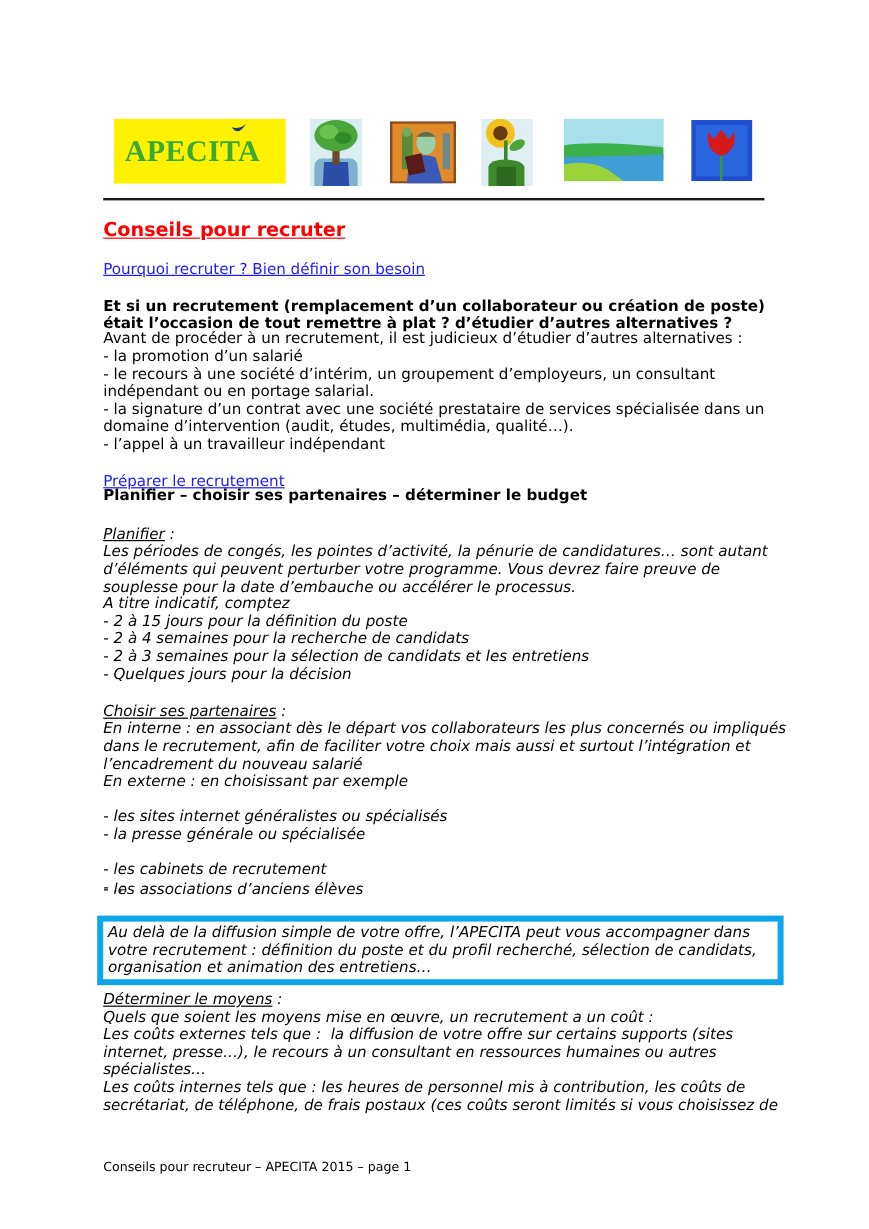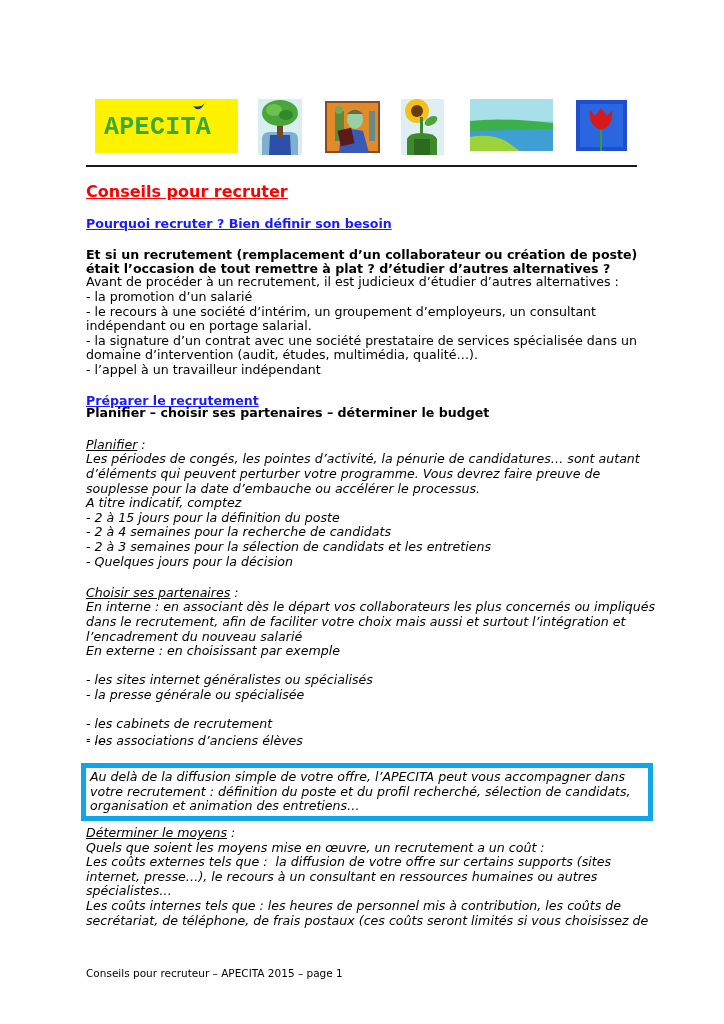--- a/index.html
+++ b/index.html
@@ -4,31 +4,31 @@
 <style>
   html, body { margin: 0; padding: 0; background: #ffffff; }
   body { width: 724px; height: 1024px; position: relative; overflow: hidden;
          font-family: "DejaVu Sans", sans-serif; color: #000; }
   .page { position: absolute; left: 0; top: 0; width: 724px; height: 1024px; }
 
   
   .banner { position: absolute; left: 0; top: 0; width: 724px; height: 170px; }
   .logo { position: absolute; left: 95px; top: 99px; width: 143px; height: 54px;
           background: #fff200; }
-  .logo-text { position: absolute; left: 9px; top: 14px; font-family: Liberation Mono, monospace;
+  .logo-text { position: absolute; left: 9px; top: 14px; font-family: Liberation Serif, serif;
                font-weight: bold; font-size: 25px; color: #3aa935; letter-spacing: 0.3px; }
   .logo-moon { position: absolute; left: 97px; top: 3px; width: 14px; height: 12px; }
   .thumb { position: absolute; overflow: hidden; }
   .rule { position: absolute; left: 86px; top: 165px; width: 551px; height: 2px; background: #1a1a1a; }
 
   
   .text { position: absolute; left: 86px; font-size: 12.6px; line-height: 14.6px; white-space: pre; }
   .title { position: absolute; left: 86px; top: 182px; font-size: 16px; font-weight: bold;
            color: #ff0000; text-decoration: underline; white-space: pre; }
-  .h-link { color: #1a1aff; font-weight: bold; text-decoration: underline; }
+  .h-link { color: #1a1aff; font-weight: normal; text-decoration: underline; }
   .bold { font-weight: bold; margin-top: 16px; }
   .ital { font-style: italic; }
   .ul { text-decoration: underline; margin-top: 20px; }
   .callout { position: absolute; left: 81px; top: 763px; width: 562px; height: 48px;
              border: 5px solid #0ea5e9; }
   .callout .text { left: 4px; top: 3px; }
   .footer { position: absolute; left: 86px; top: 967px; font-size: 10.5px; white-space: pre; }
 </style>
 </head>
 <body>

